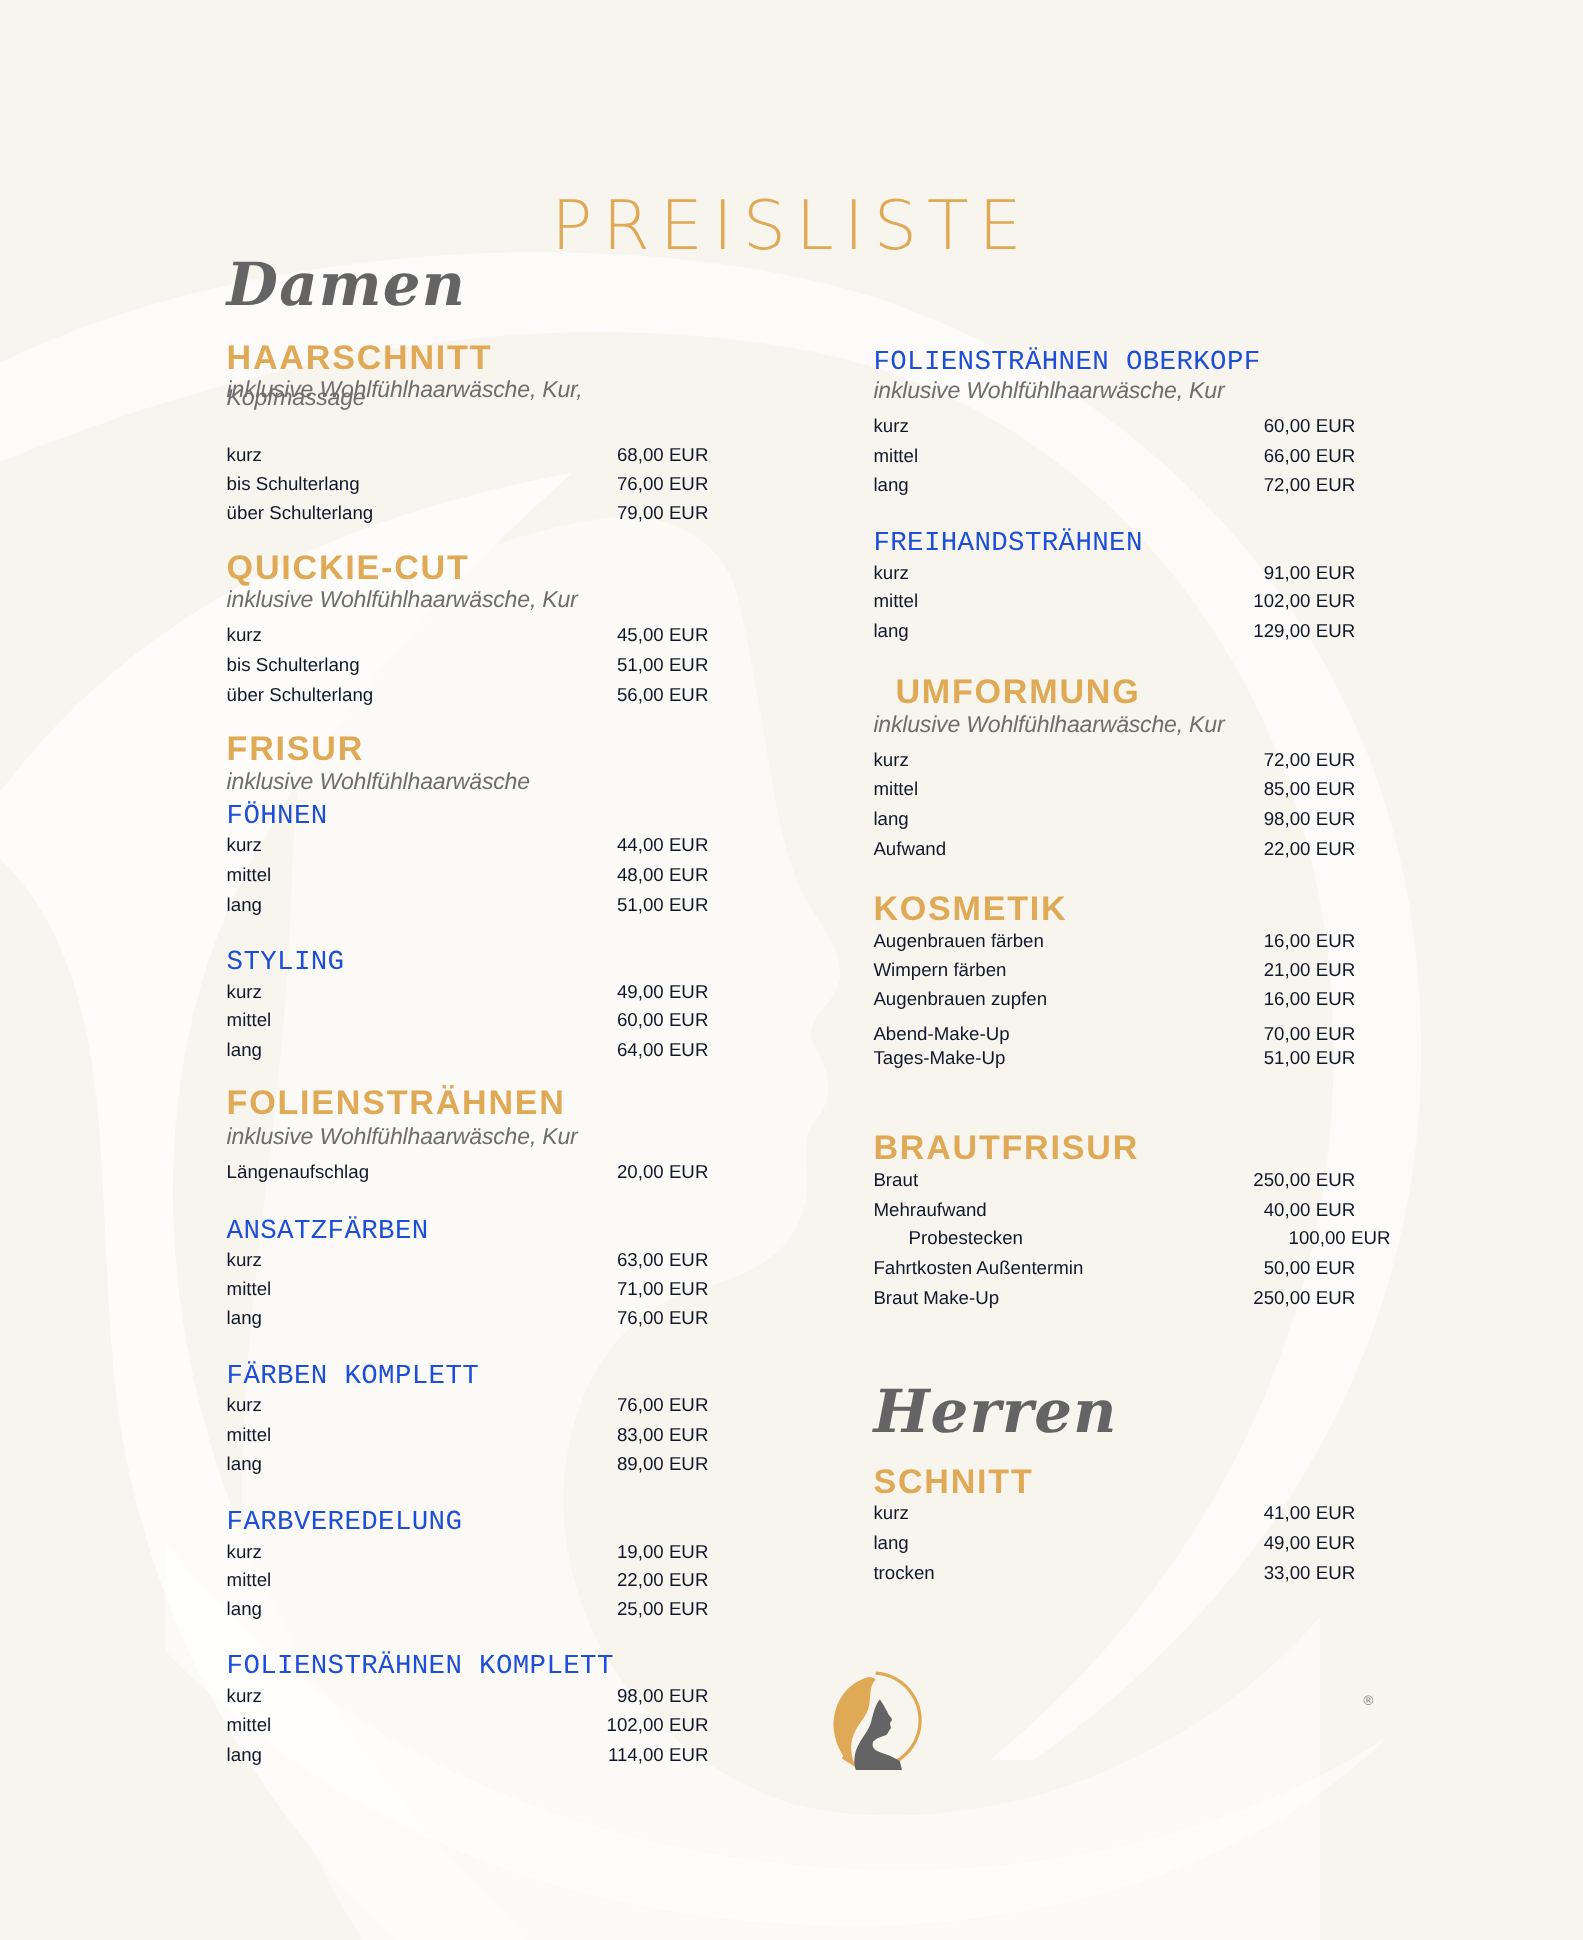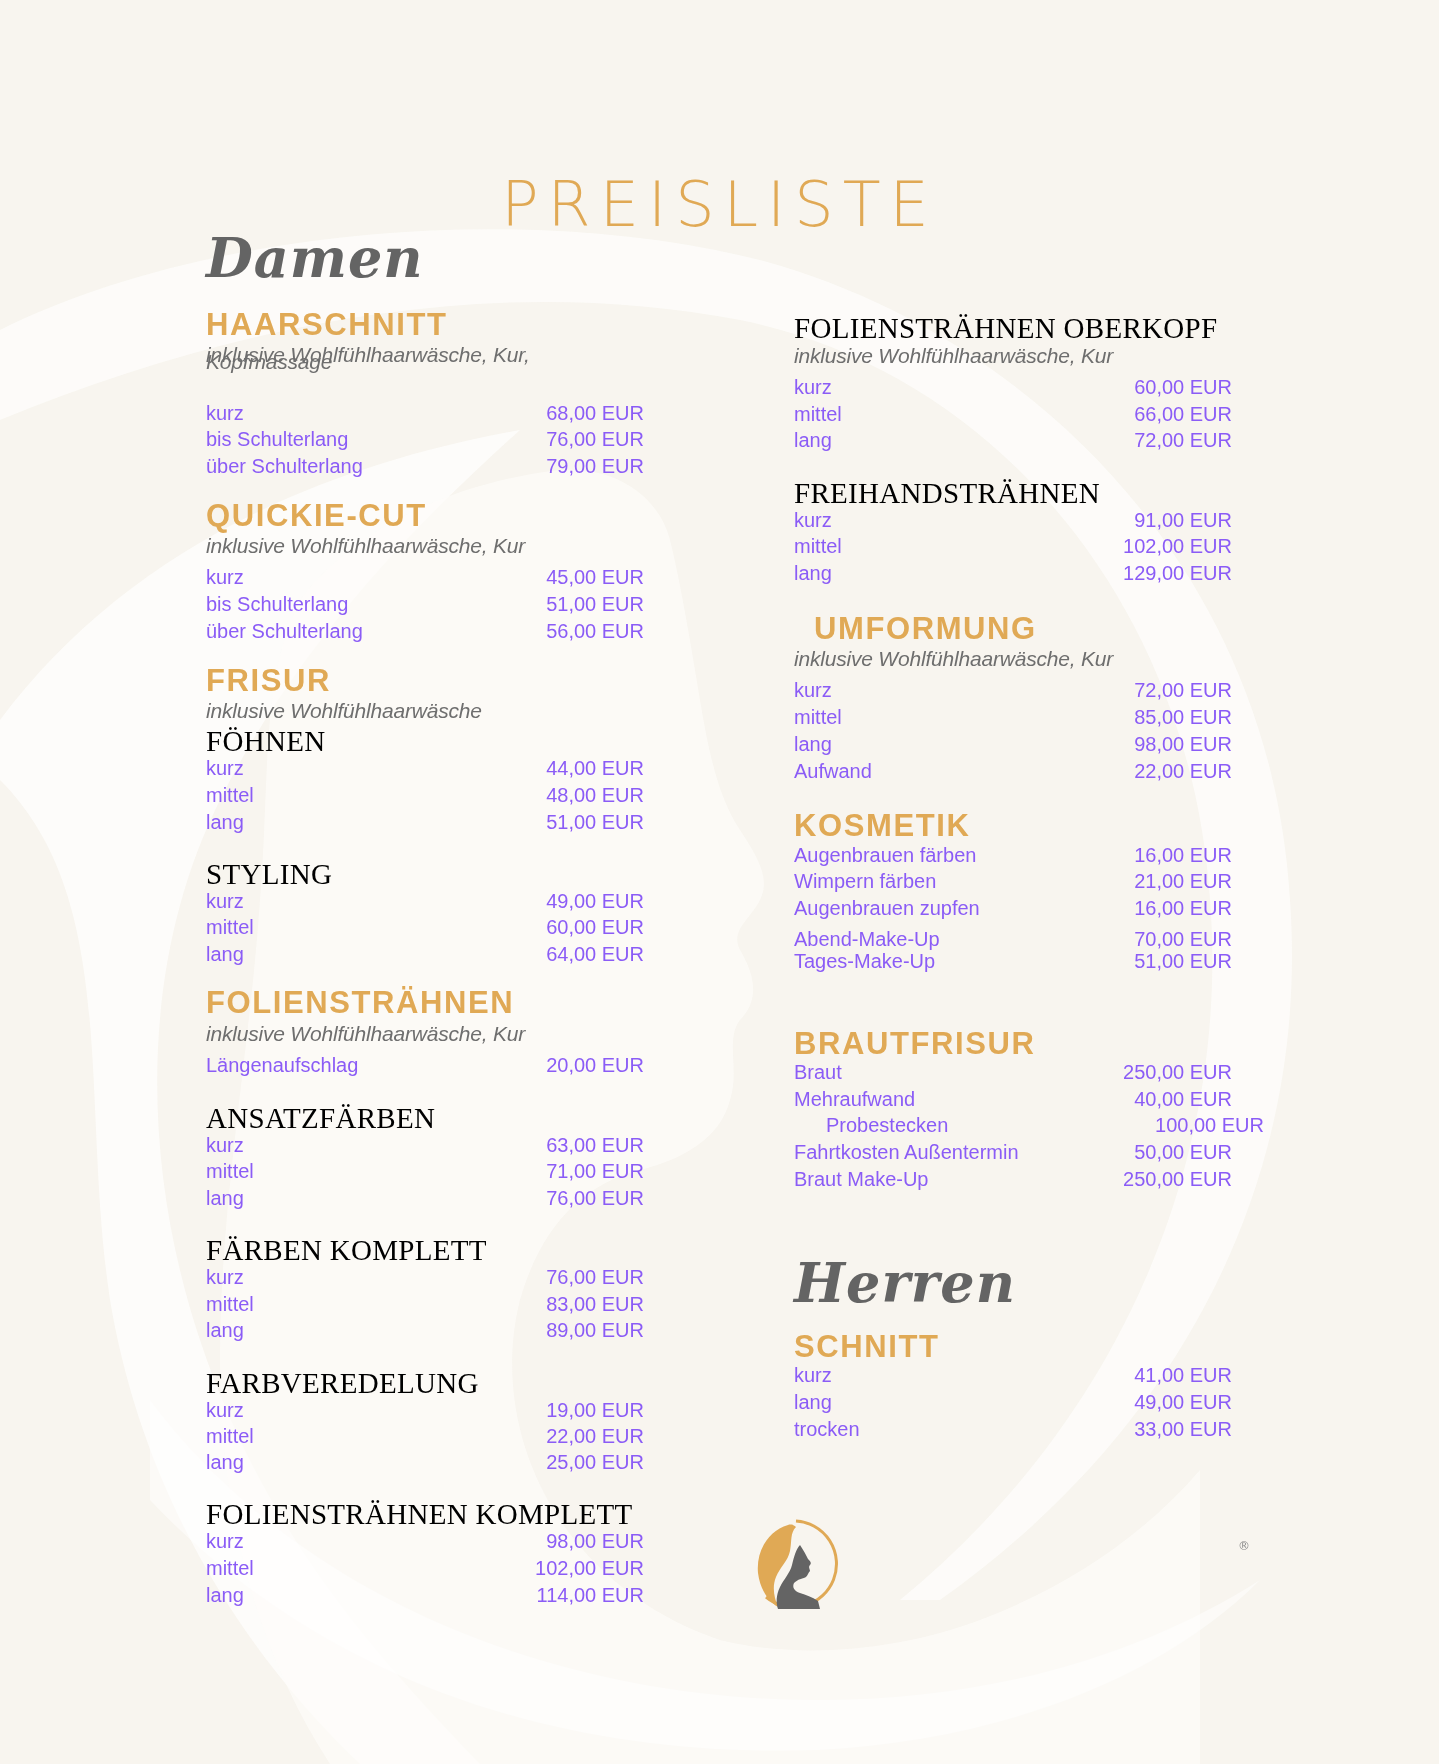--- a/index.html
+++ b/index.html
@@ -22,26 +22,26 @@
     color: #646464; font-size: 54px; line-height: 60px; letter-spacing: 1px;
   }
   .ln { position: absolute; height: 27px; line-height: 27px; white-space: nowrap; }
   .left .ln { left: 206px; width: 438px; }
   .right .ln { left: 794px; width: 438px; }
   .h-gold {
     font-family: "Liberation Sans", sans-serif; font-weight: bold; color: #E0A955;
     font-size: 31px; letter-spacing: 1.6px; height: 36px; line-height: 36px;
   }
   .h-grey {
-    font-family: Liberation Serif, serif; color: #000000; font-size: 29px; letter-spacing: 0.3px;
+    font-family: Liberation Mono, monospace; color: #1d4ed8; font-size: 25px; letter-spacing: 0.3px;
   }
   .sub {
     font-family: "Liberation Sans", sans-serif; font-style: italic; color: #6e6e6e; font-size: 21px; letter-spacing: -0.2px;
   }
-  .row { font-family: "Liberation Sans", sans-serif; font-size: 20px; color: #8b5cf6; display: flex; justify-content: space-between; }
+  .row { font-family: "Liberation Sans", sans-serif; font-size: 17px; color: #0f172a; display: flex; justify-content: space-between; }
   .row .price { text-align: right; }
   .logo { position: absolute; left: 750px; top: 1517px; width: 520px; height: 96px; }
   .logo-text {
     position: absolute; left: 93px; top: 2px;
     font-family: "DejaVu Serif", serif; font-style: italic; font-weight: bold;
     font-size: 66px; line-height: 86px; color: #646464; letter-spacing: 0px;
   }
   .logo-reg { position: absolute; left: 488px; top: 22px; font-size: 12px; color: #8a8a8a; font-family: "DejaVu Sans", sans-serif; }
 </style>
 </head>

